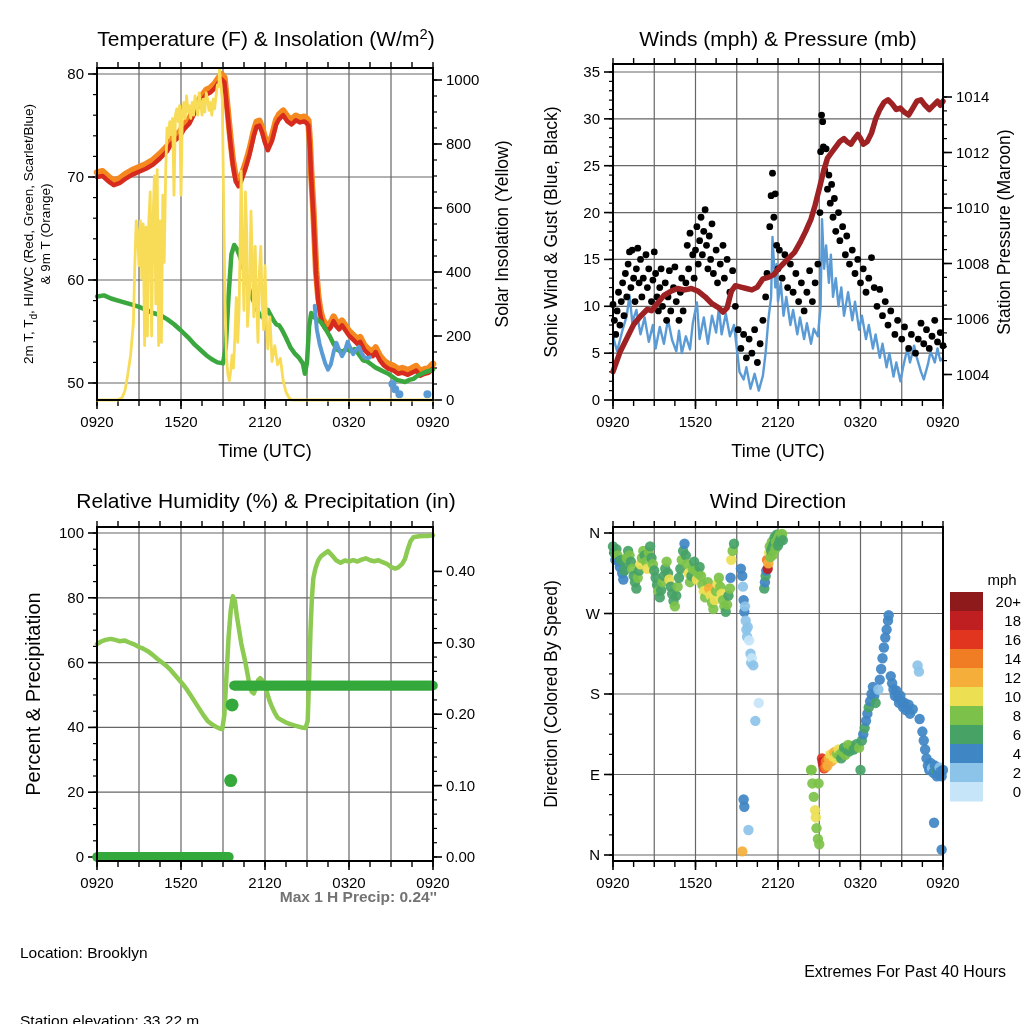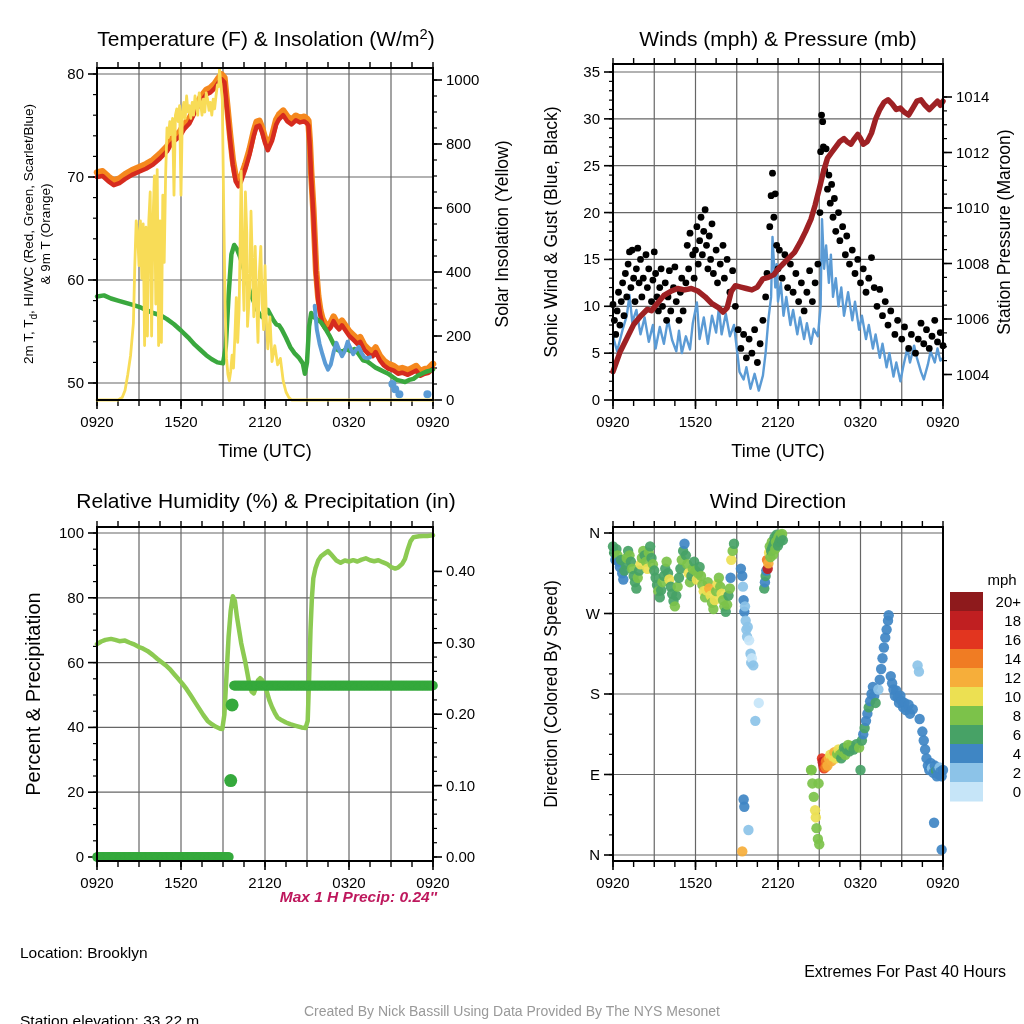--- a/index.html
+++ b/index.html
@@ -1368,23 +1368,22 @@
     </svg>
 
   <div id="station-info" class="fblock">
     <div>Location: Brooklyn</div>
     <div>Station elevation: 33.22 m</div>
     
     
     
   </div>
 
-  <div id="precip-note" style="color: #be185d; font-style: italic;">Max 1 H Precip: 0.24''</div>
+  <div id="precip-note" style="color: #737373;">Max 1 H Precip: 0.24''</div>
 
   <div id="extremes" class="fblock">
     <div>Extremes For Past 40 Hours</div>
     
     
     
   </div>
 
-  <div id="attribution" style="color: rgb(153, 153, 153);">Created By Nick Bassill Using Data Provided By The NYS Mesonet</div>
 </div>
 
 </body></html>

